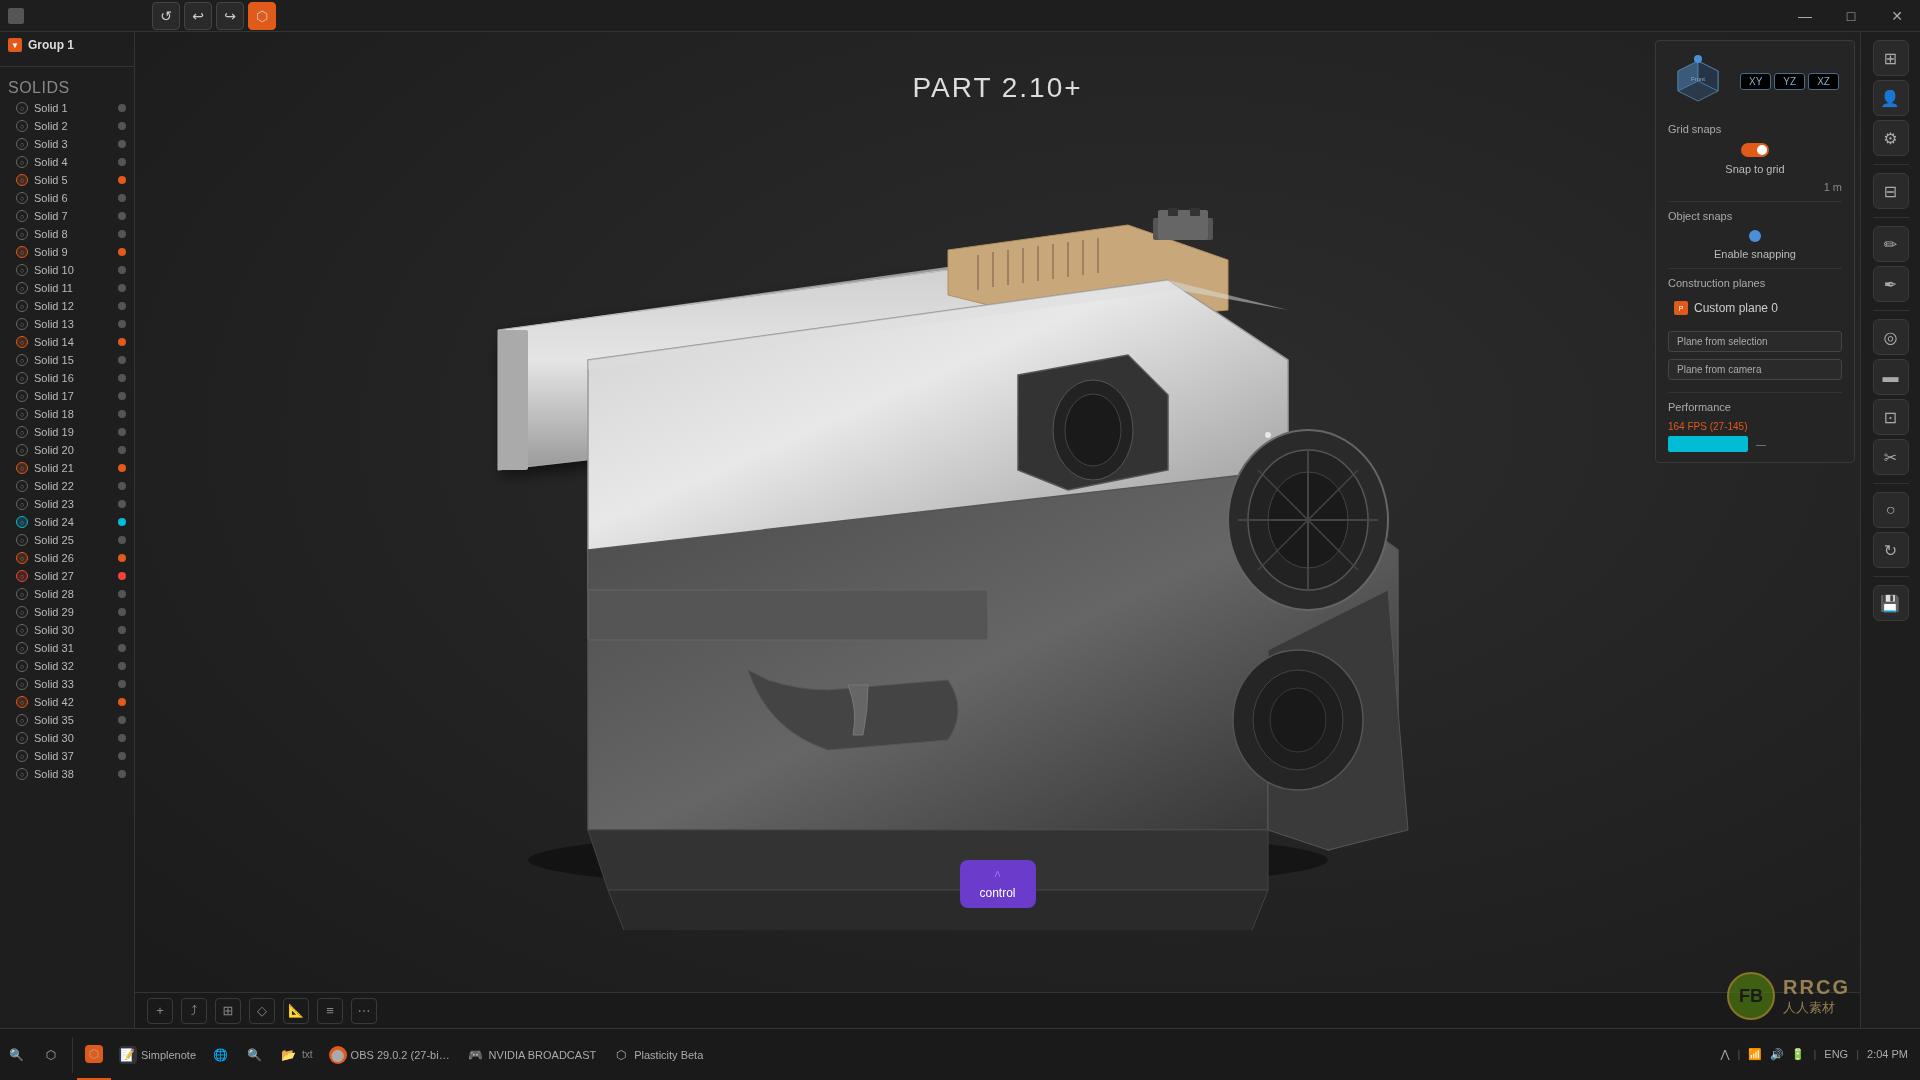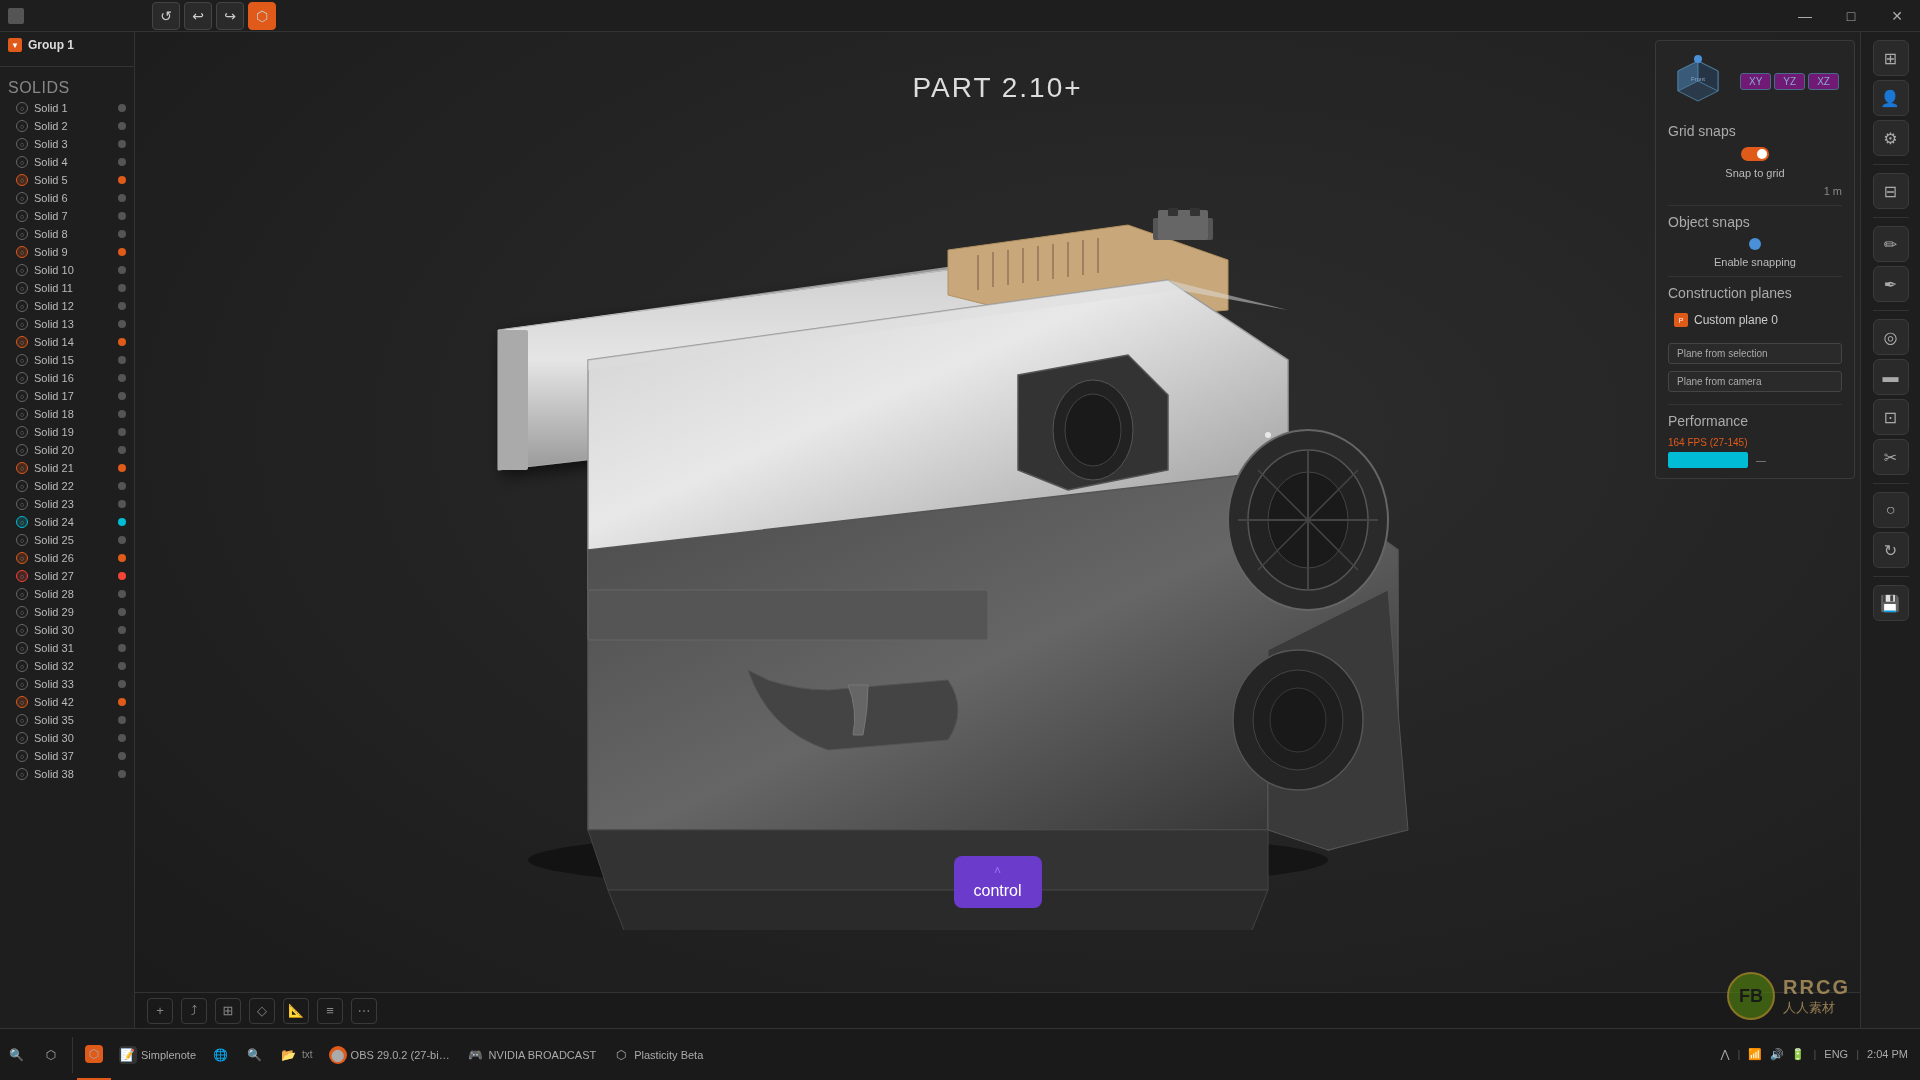--- a/index.html
+++ b/index.html
@@ -228,21 +228,21 @@
       top: 40px; right: 65px;
       width: 200px;
       background: #252525;
       border: 1px solid #3a3a3a;
       border-radius: 4px;
       padding: 10px 12px;
       z-index: 30;
     }
     .panel-section-title {
       color: #aaa;
-      font-size: 14px;
+      font-size: 11px;
       margin-bottom: 8px;
       font-weight: 500;
     }
     .snap-row {
       display: flex;
       align-items: center;
       margin-bottom: 6px;
       gap: 6px;
       flex-direction: column;
     }
@@ -397,28 +397,28 @@
       flex-direction: column;
       align-items: center;
       gap: 4px;
     }
     .tooltip-arrow {
       color: #9e70ee;
       font-size: 12px;
     }
     .tooltip-text {
       color: white;
-      font-size: 16px;
+      font-size: 12px;
     }
 
     
     .axis-btn {
       padding: 2px 8px;
       border-radius: 3px;
-      background: #701a75;
+      background: #000000;
       border: 1px solid #4a6a8a;
       color: #88aacc;
       font-size: 10px;
       cursor: pointer;
     }
 
     
     #watermark {
       position: absolute;
       bottom: 60px;

